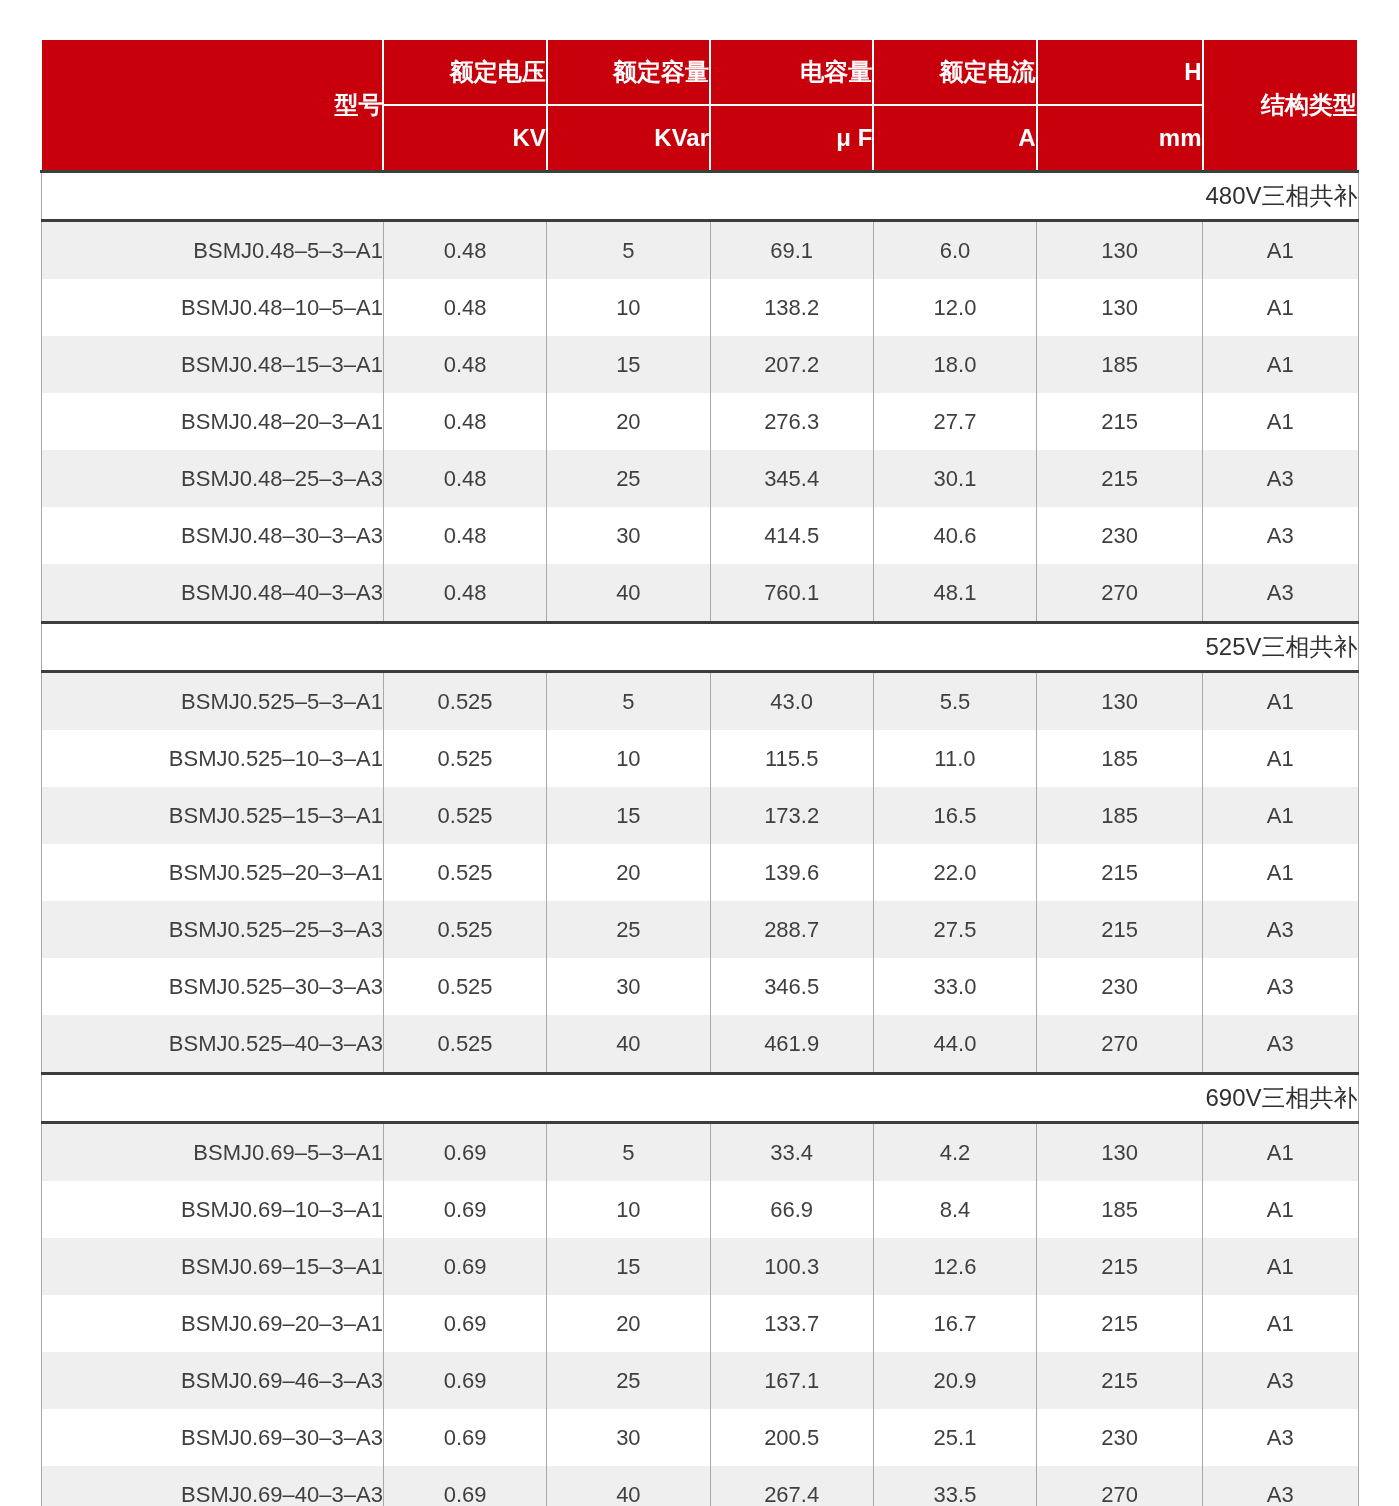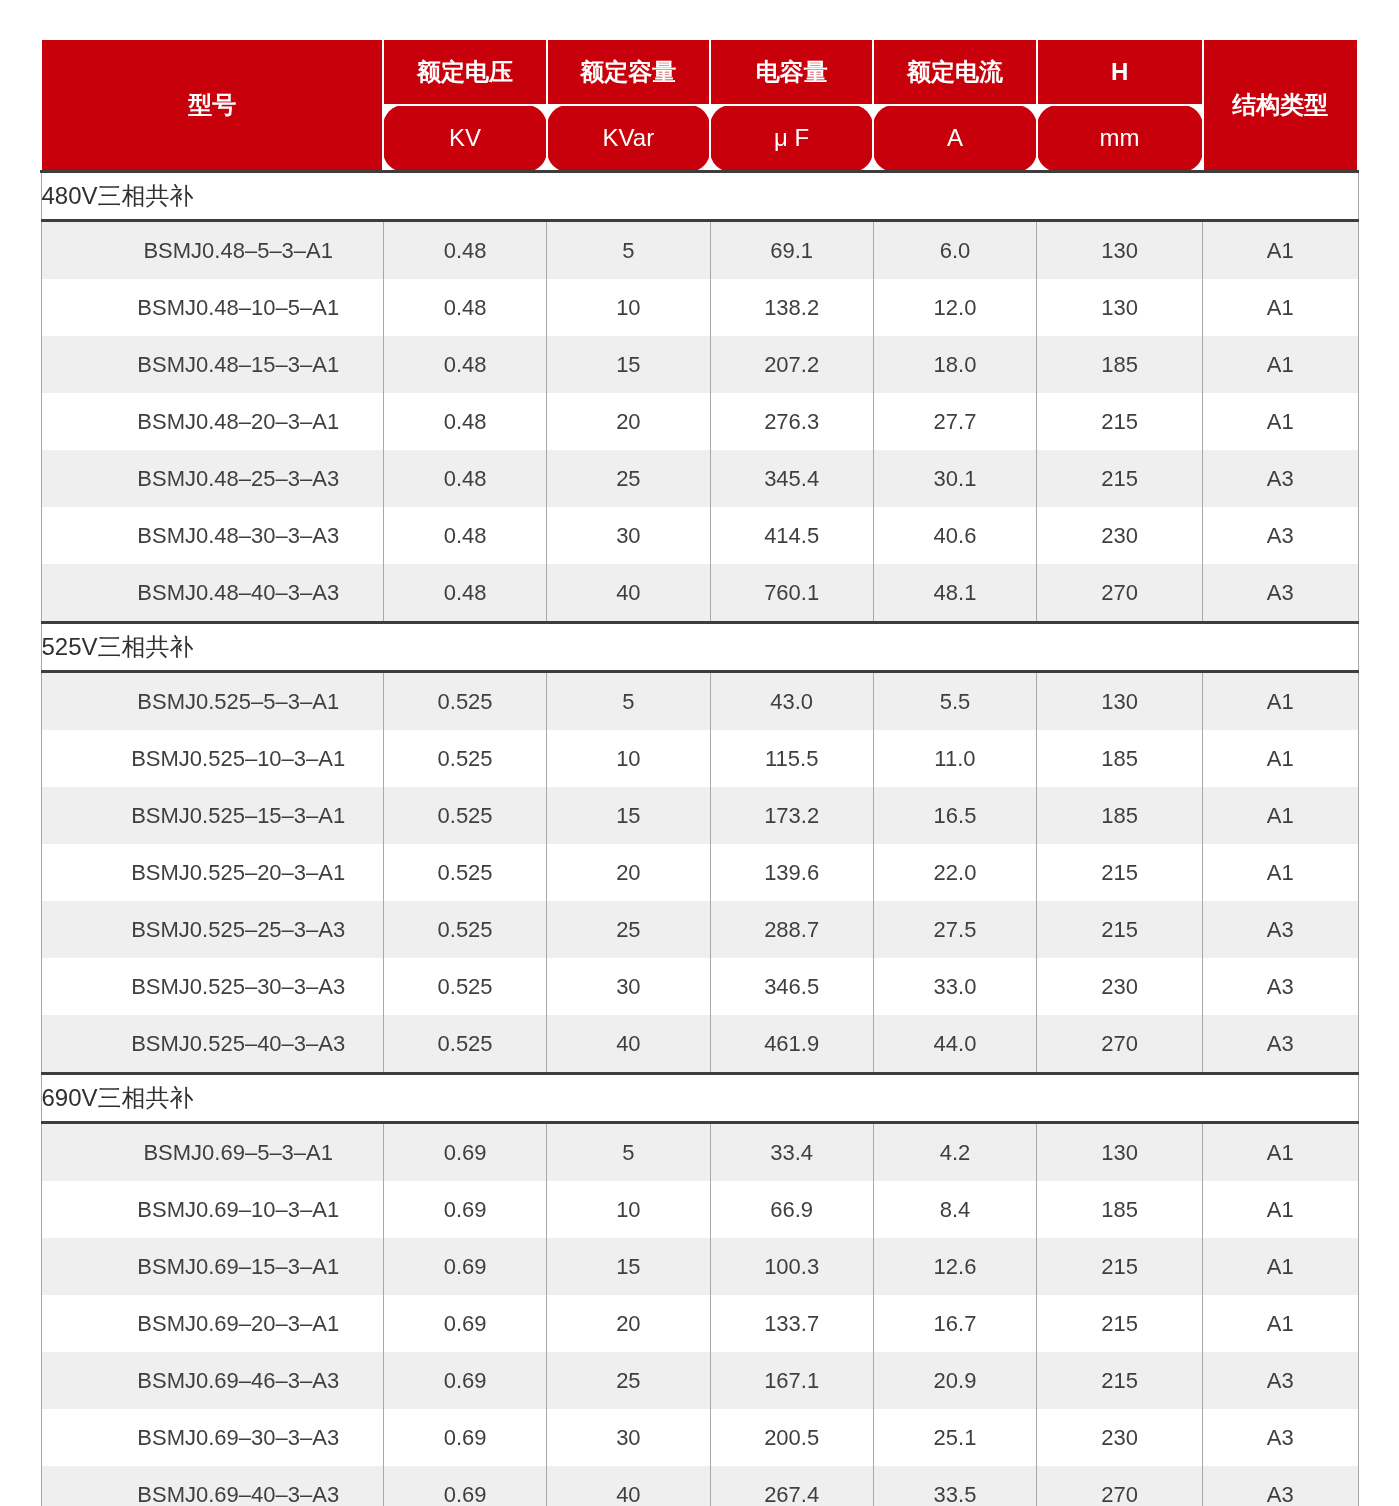--- a/index.html
+++ b/index.html
@@ -18,60 +18,59 @@
     width: 1319px;
     border-collapse: collapse;
     table-layout: fixed;
   }
   
   thead th {
     background: #c8000b;
     color: #ffffff;
     font-size: 24px;
     font-weight: 700;
-    text-align: center;
+    text-align: right;
     vertical-align: middle;
     height: 64px;
     border-left: 2px solid #ffffff;
     border-right: 2px solid #ffffff;
     border-top: 2px solid #ffffff;
     border-bottom: 0;
     padding: 0;
   }
   thead tr.unit-row th {
-    font-weight: 400;
-    border-radius: 21px;
+    font-weight: 700;
   }
   
   tr.section-band td {
     background: #ffffff;
     color: #303030;
     font-size: 24px;
-    text-align: left;
+    text-align: right;
     vertical-align: middle;
     height: 46px;
     border-top: 3px solid #3d3d3d;
     border-bottom: 3px solid #3d3d3d;
     border-left: 1px solid #a8a8a8;
     border-right: 1px solid #a8a8a8;
     padding: 0;
   }
   
   tbody td {
     font-size: 22px;
     color: #3f3f3f;
     text-align: center;
     vertical-align: middle;
     height: 57px;
     border-left: 1px solid #a8a8a8;
     border-right: 1px solid #a8a8a8;
     padding: 0;
   }
   tbody td.model-cell {
-    text-align: center;
+    text-align: right;
     padding-left: 52px;
   }
   tbody tr.row-shaded td { background: #efefef; }
   tbody tr.row-plain  td { background: #ffffff; }
   tbody tr:last-child td { border-bottom: 2px solid #555555; }
 </style>
 </head>
 <body>
 
 <div class="page">

